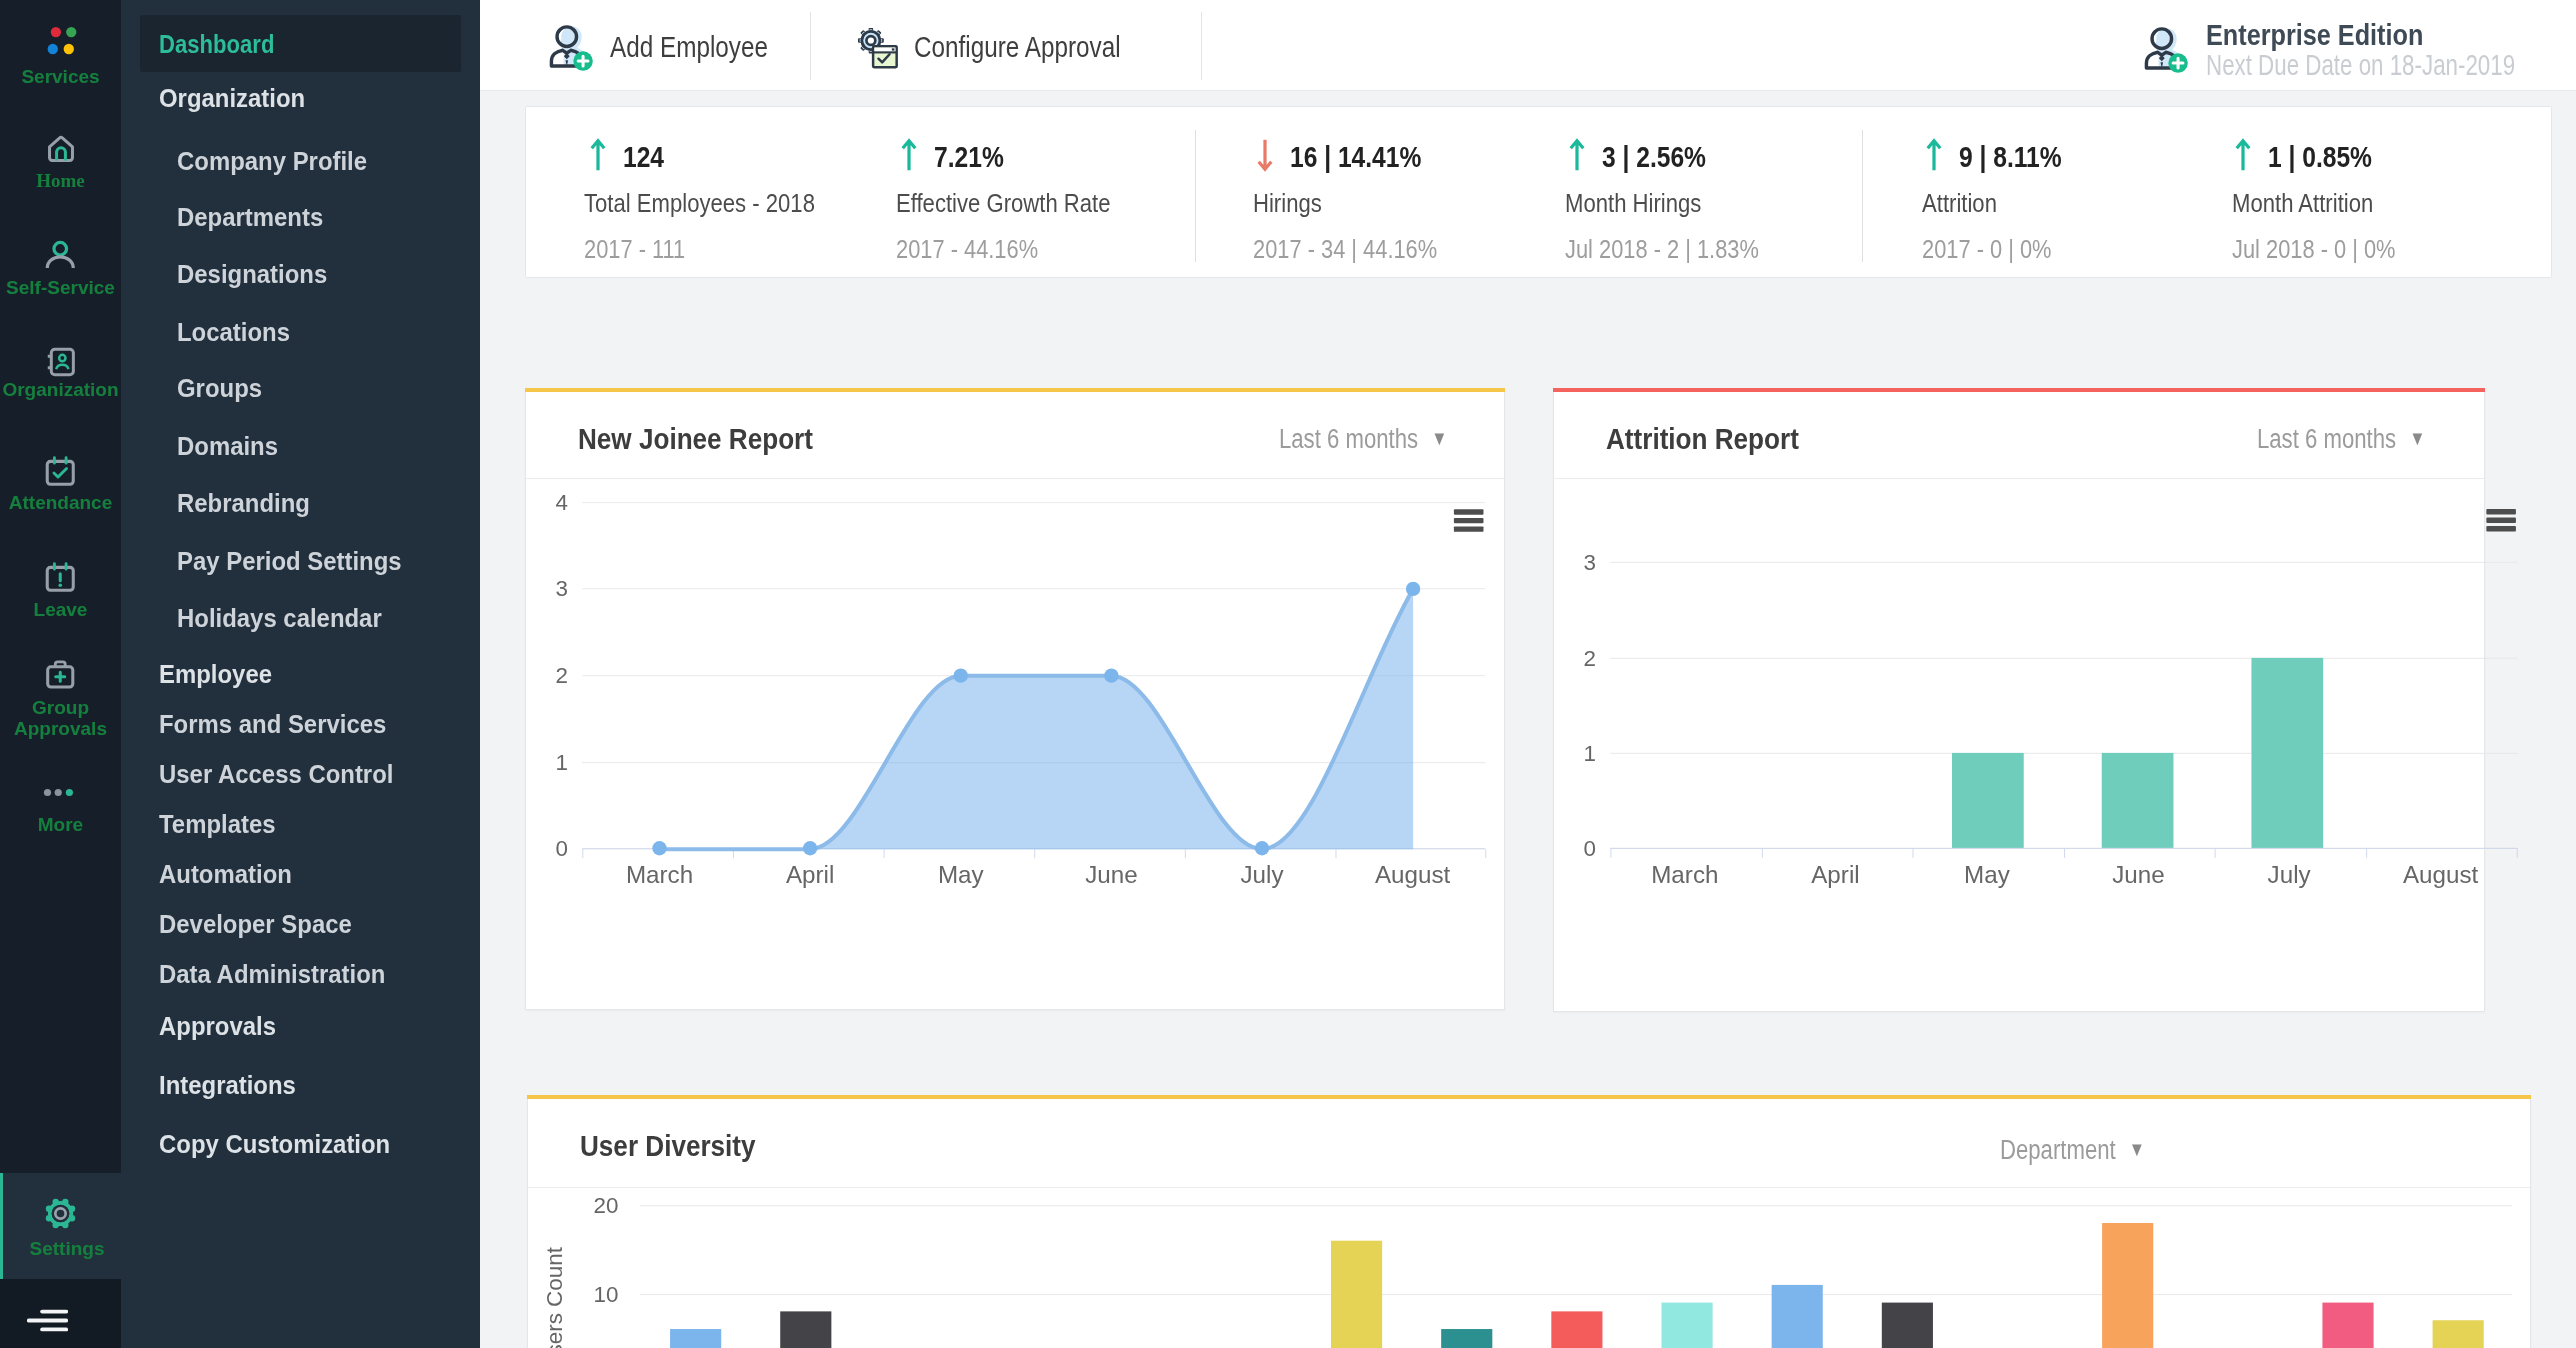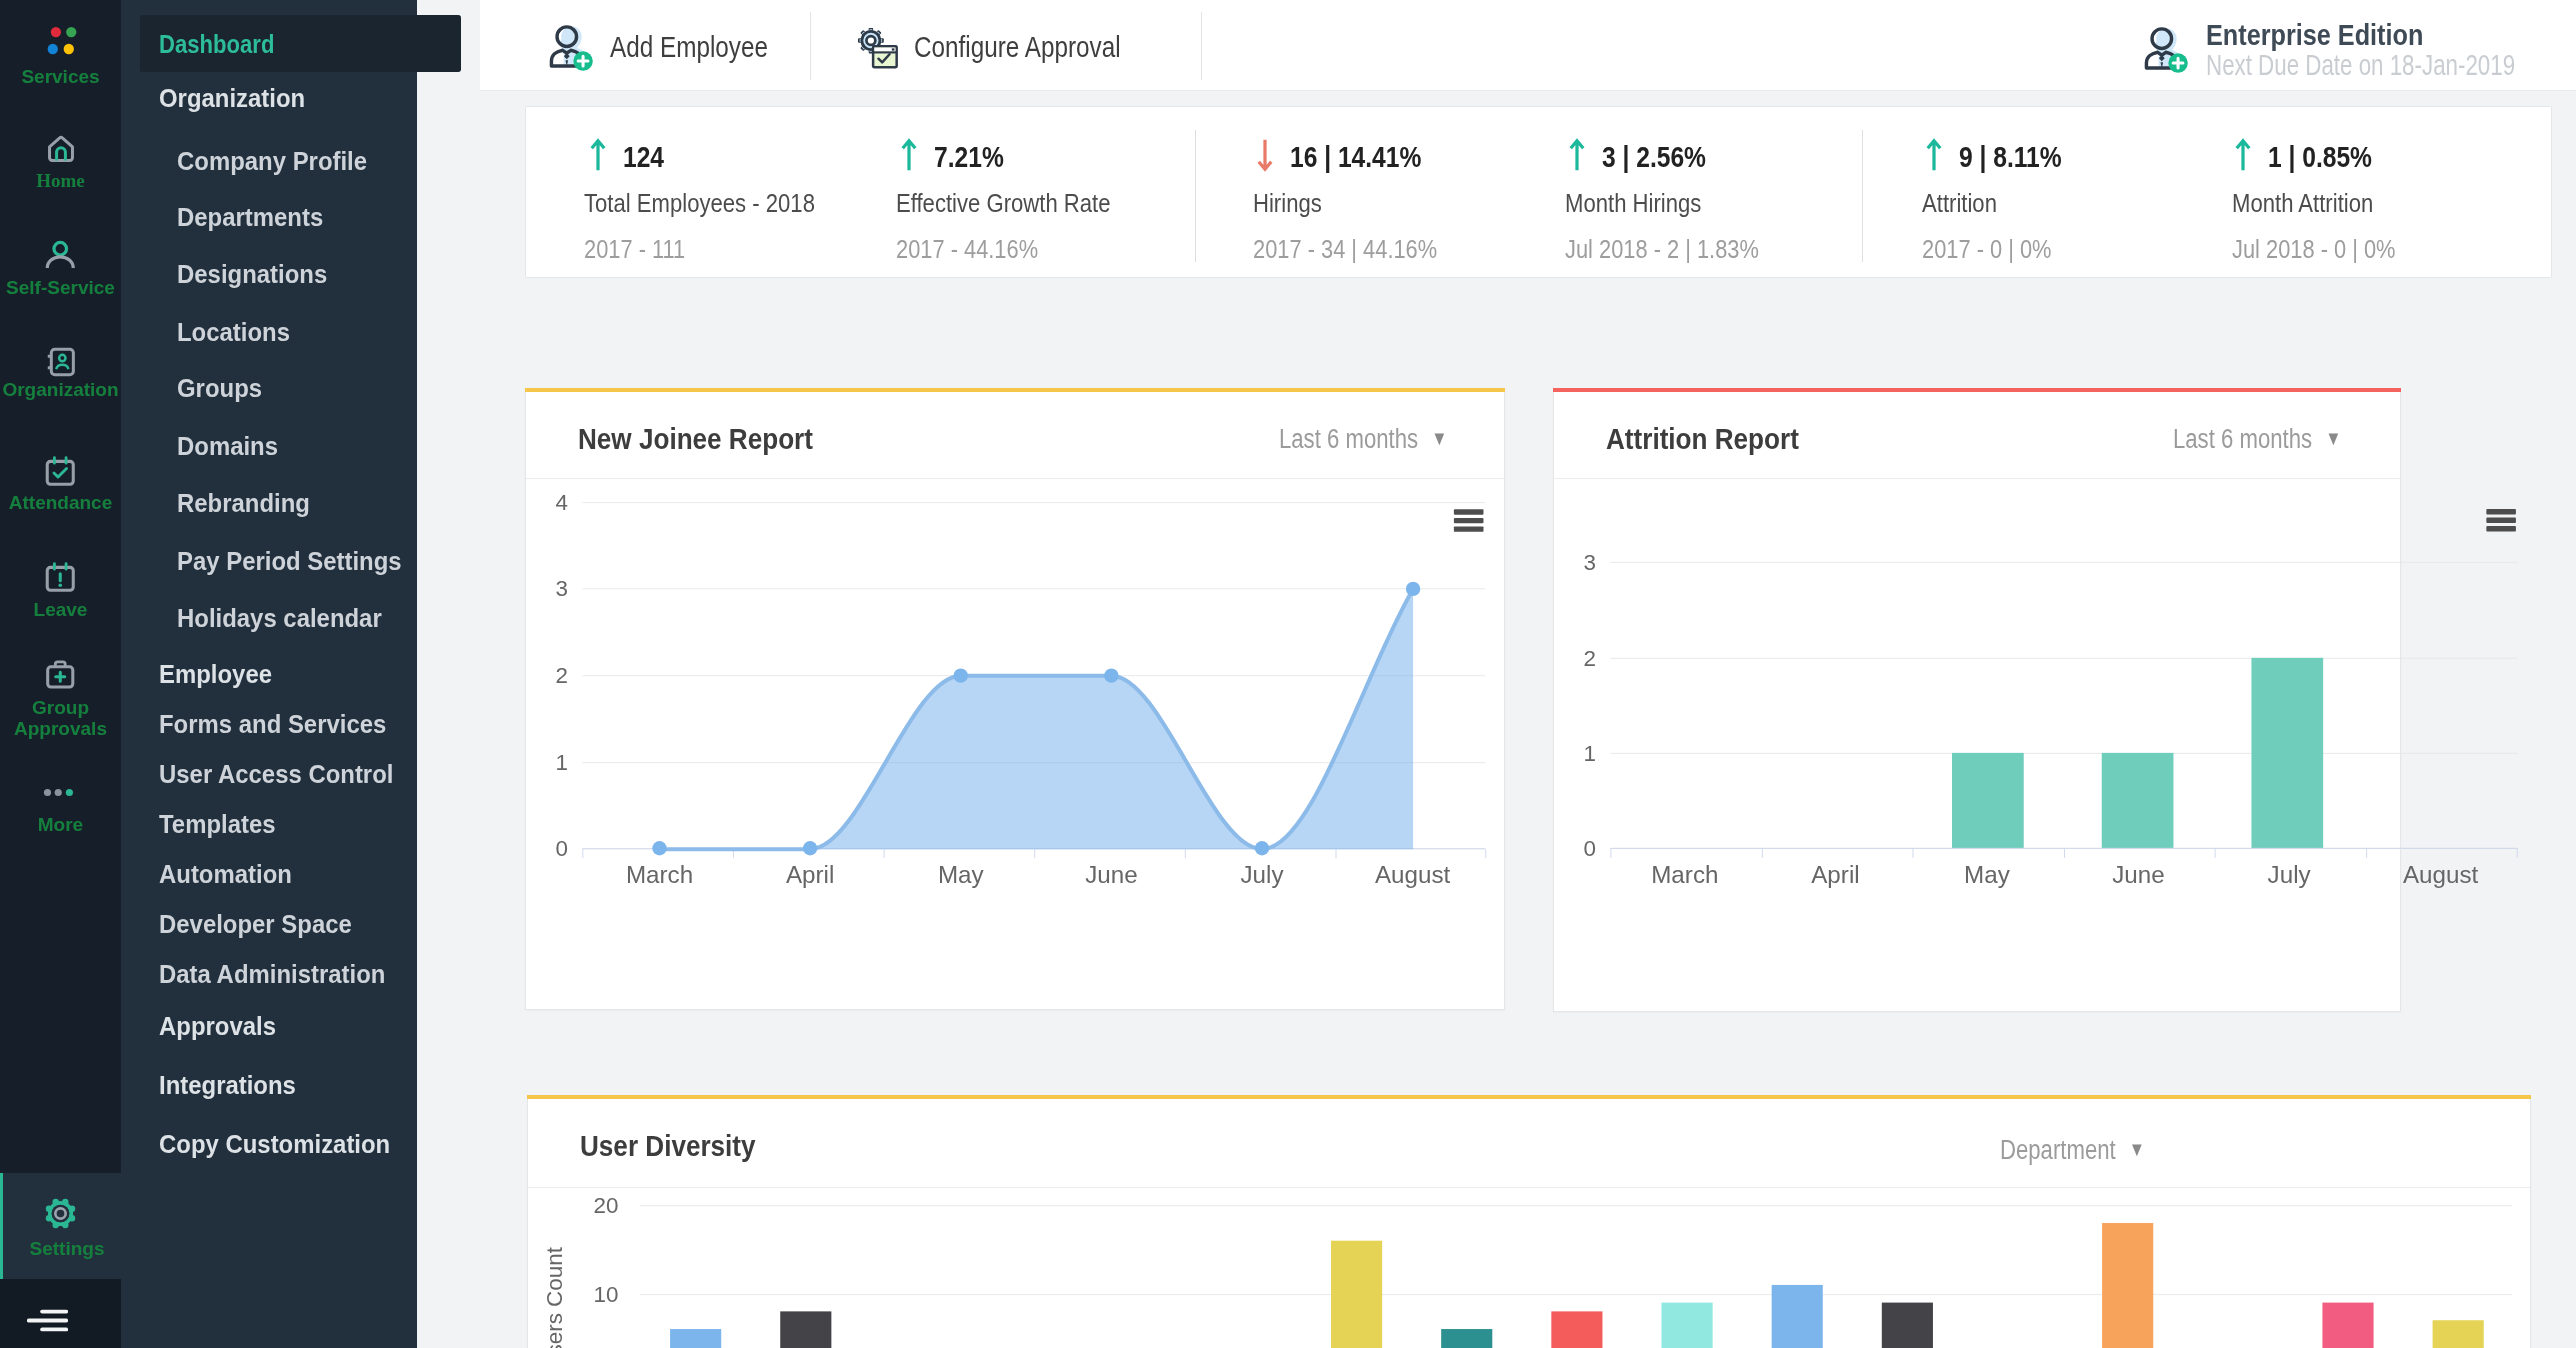--- a/index.html
+++ b/index.html
@@ -3,21 +3,21 @@
 <meta charset="utf-8">
 <style>
   * { margin:0; padding:0; box-sizing:border-box; }
   html,body { width:2576px; height:1348px; overflow:hidden; }
   body { font-family:"Liberation Sans", sans-serif; background:#f2f3f4; position:relative; }
   .abs { position:absolute; }
   
   #rail { left:0; top:0; width:121px; height:1348px; background:#161f29; }
   .railitem { position:absolute; left:0; width:121px; text-align:center; color:#15803d; font-size:19px; font-weight:700; }
   
-  #sidebar { left:121px; top:0; width:296px; height:1348px; background:#222f3d; }
+  #sidebar { left:121px; top:0; width:359px; height:1348px; background:#222f3d; }
   .nav { position:absolute; left:38px; font-size:26px; font-weight:700; color:#cdd3d9; white-space:nowrap; transform:translateY(-50%) scaleX(0.92); transform-origin:left center; }
   .nav.sec { color:#dde2e6; }
   .nav.sub { left:56px; }
   #dashrow { position:absolute; left:19px; top:15.2px; width:321px; height:57px; background:#1a2530; border-radius:2.7px; }
   #dashrow span { position:absolute; left:19px; top:50%; transform:translateY(-50%) scaleX(0.85); transform-origin:left center; color:#2dbd9b; font-size:26px; font-weight:700; }
   
   #topbar { left:480px; top:0; width:2096px; height:91px; background:#ffffff; border-bottom:0.9px solid #e9eaeb; }
   .tbtxt { position:absolute; top:47px; transform:translateY(-50%) scaleX(0.81); transform-origin:left center; font-size:30px; color:#3e3e3e; white-space:nowrap; }
   .tbdiv { position:absolute; top:11.7px; width:0.9px; height:68px; background:#e3e4e5; }
   
@@ -236,21 +236,21 @@
 <span class="stat-label abs" style="left:2232px;">Month Attrition</span>
 <span class="stat-sub abs" style="left:2232px;">Jul 2018 - 0 | 0%</span>
 
 <div class="card" style="left:525px; top:388px; width:980px; height:622px;">
   <div class="topband" style="background:#f5c64a;"></div>
   <span class="cardtitle">New Joinee Report</span>
   <span class="dd" style="right:57px; top:50px;">Last 6 months<span class="caret">▼</span></span>
   <div class="hdrline"></div>
 </div>
 
-<div class="card" style="left:1553px; top:388px; width:848px; height:624px;">
+<div class="card" style="left:1553px; top:388px; width:932px; height:624px;">
   <div class="topband" style="background:#f4635d;"></div>
   <span class="cardtitle">Attrition Report</span>
   <span class="dd" style="right:59px; top:50px;">Last 6 months<span class="caret">▼</span></span>
   <div class="hdrline"></div>
 </div>
 
 <div class="card" style="left:527px; top:1095px; width:2004px; height:253px; border-bottom:none;">
   <div class="topband" style="background:#f5c64a;"></div>
   <span class="cardtitle">User Diversity</span>
   <span class="dd ddl" style="left:1472px; top:54px;">Department<span class="caret">▼</span></span>

